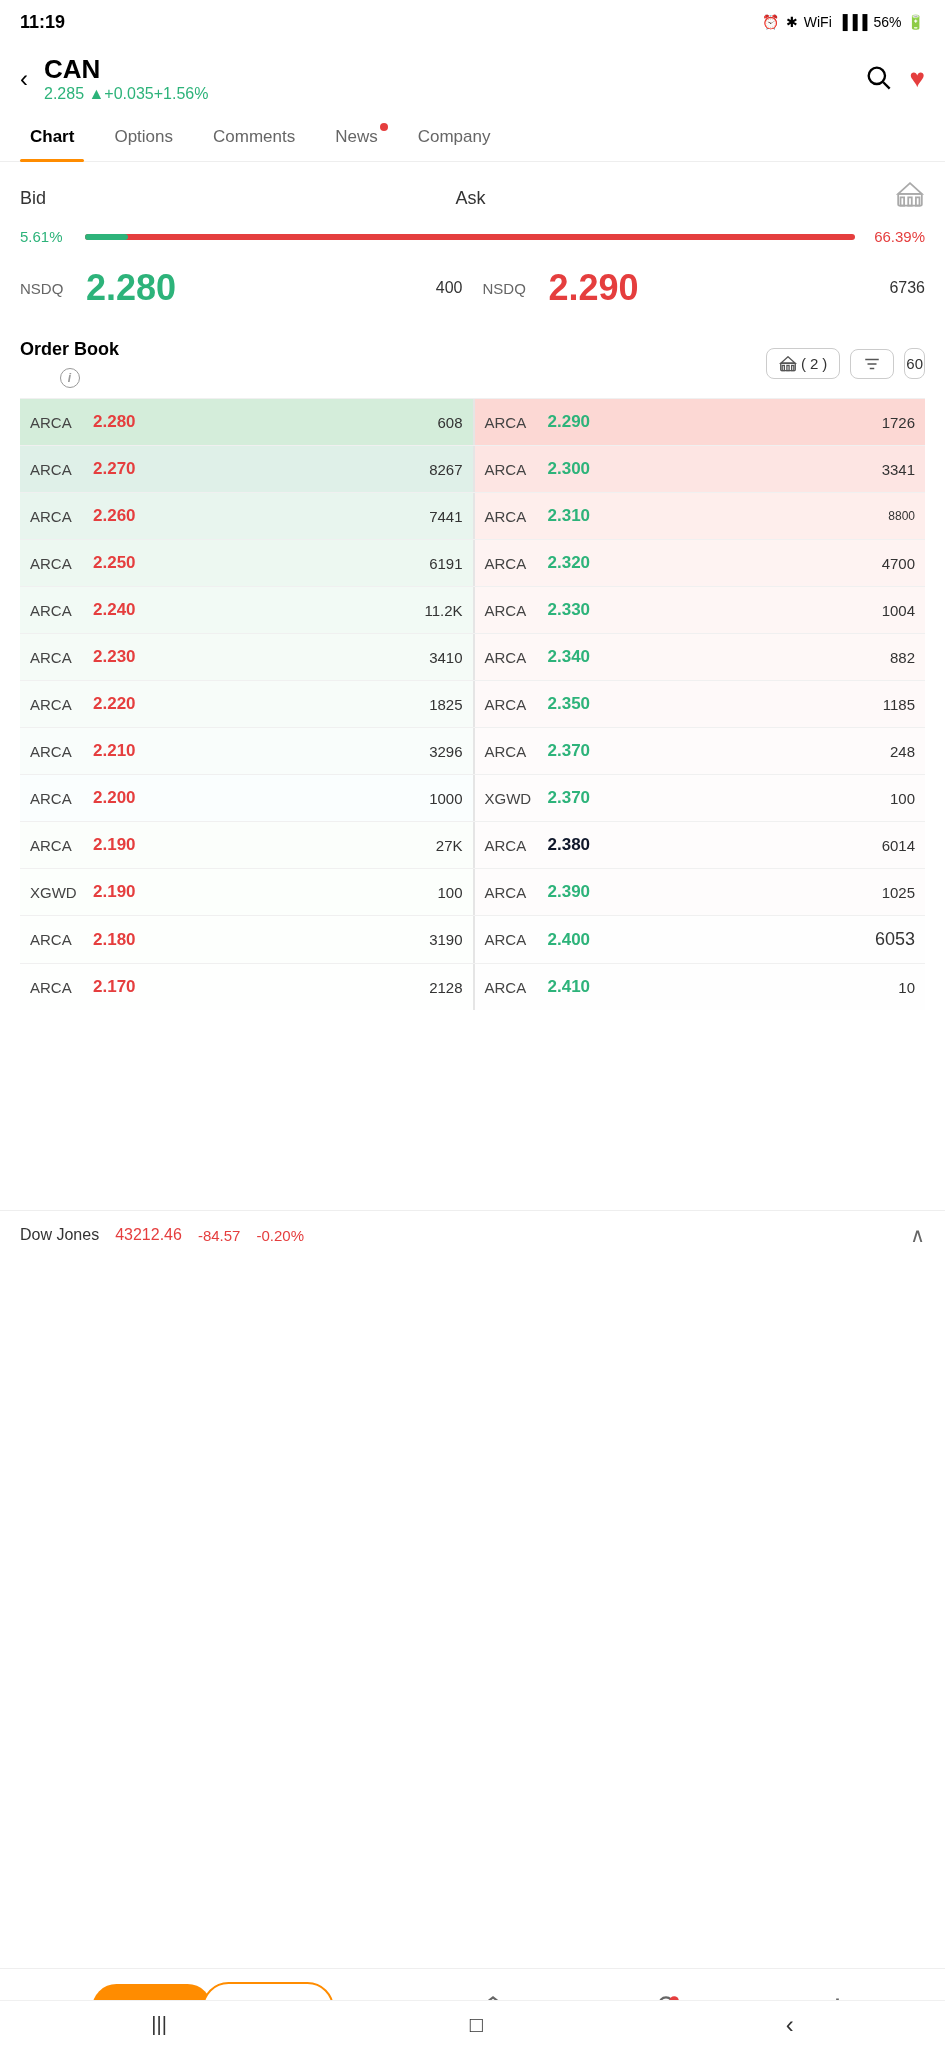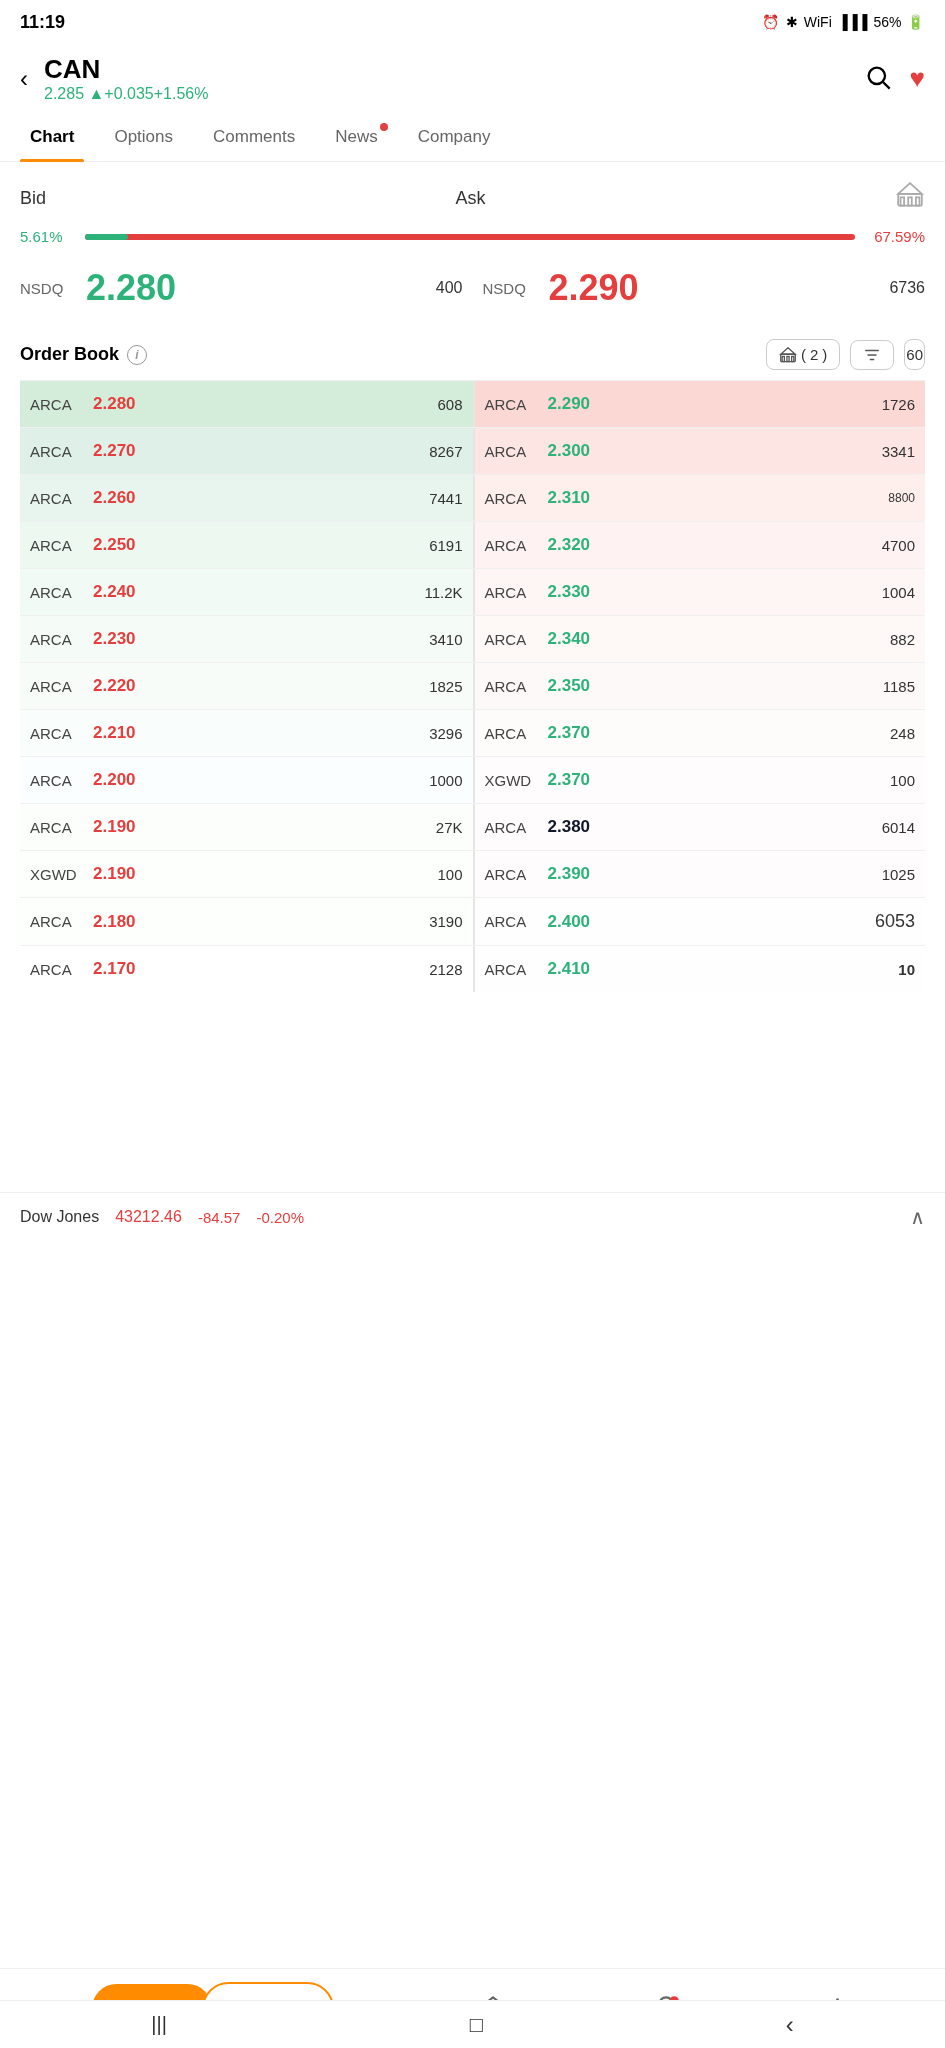--- a/index.html
+++ b/index.html
@@ -228,20 +228,21 @@
       justify-content: space-between;
       padding: 14px 0 10px;
     }
     .order-book-title {
       font-size: 18px;
       font-weight: 600;
       color: #000;
       display: flex;
       align-items: center;
       gap: 8px;
+      flex-direction: column;
     }
     .info-icon {
       width: 20px;
       height: 20px;
       border-radius: 50%;
       border: 1.5px solid #999;
       display: inline-flex;
       align-items: center;
       justify-content: center;
       font-size: 12px;
@@ -472,21 +473,21 @@
           <rect x="17" y="13" width="3" height="7"></rect>
         </svg>
       </span>
     </div>
 
     <div class="progress-row">
       <span class="progress-pct-left">5.61%</span>
       <div class="progress-bar">
         <div class="progress-fill" style="width: 5.61%;"></div>
       </div>
-      <span class="progress-pct-right">67.59%</span>
+      <span class="progress-pct-right">66.39%</span>
     </div>
 
     <div class="best-row">
       <div class="left">
         <span class="exchange-label">NSDQ</span>
         <span class="bid-price">2.280</span>
       </div>
       <div class="mid-qty">400</div>
       <div class="right">
         <span class="exchange-label">NSDQ</span>
@@ -675,21 +676,21 @@
     </div>
         <div style="display: grid; grid-template-columns: 1fr 1fr; border-top: 1px solid rgb(240, 240, 240);">
       <div class="bid-cell bid-bg-13" style="display:flex;align-items:center;padding:13px 10px;gap:8px;">
         <span class="cell-exchange" style="font-size:15px;color:#444;min-width:55px;">ARCA</span>
         <span class="cell-bid-price" style="font-size:17px;font-weight:600;color:#e53e3e;flex:1;">2.170</span>
         <span class="cell-qty" style="font-size:15px;color:#333;font-weight:500;text-align:right;">2128</span>
       </div>
       <div class="ask-cell ask-bg-13" style="display:flex;align-items:center;padding:13px 10px;gap:8px;border-left:2px solid #e5e5e5;">
         <span class="cell-exchange" style="font-size:15px;color:#444;min-width:55px;">ARCA</span>
         <span class="cell-ask-price" style="font-size:17px;font-weight:600;color:#2db37a;flex:1;">2.410</span>
-        <span class="cell-qty" style="font-size:15px;color:#333;font-weight:700;text-align:left;">10</span>
+        <span class="cell-qty" style="font-size:15px;color:#333;font-weight:400;text-align:left;">10</span>
       </div>
     </div>
       </div>
   </div>
 </div>
 
 <div style="background:#fff; border-top:1px solid #eee; padding:12px 20px; display:flex; align-items:center; gap:16px; margin-bottom:80px;">
   <span style="font-size:16px;color:#333;">Dow Jones</span>
   <span style="font-size:16px;color:#e53e3e;font-weight:500;">43212.46</span>
   <span style="font-size:15px;color:#e53e3e;">-84.57</span>

